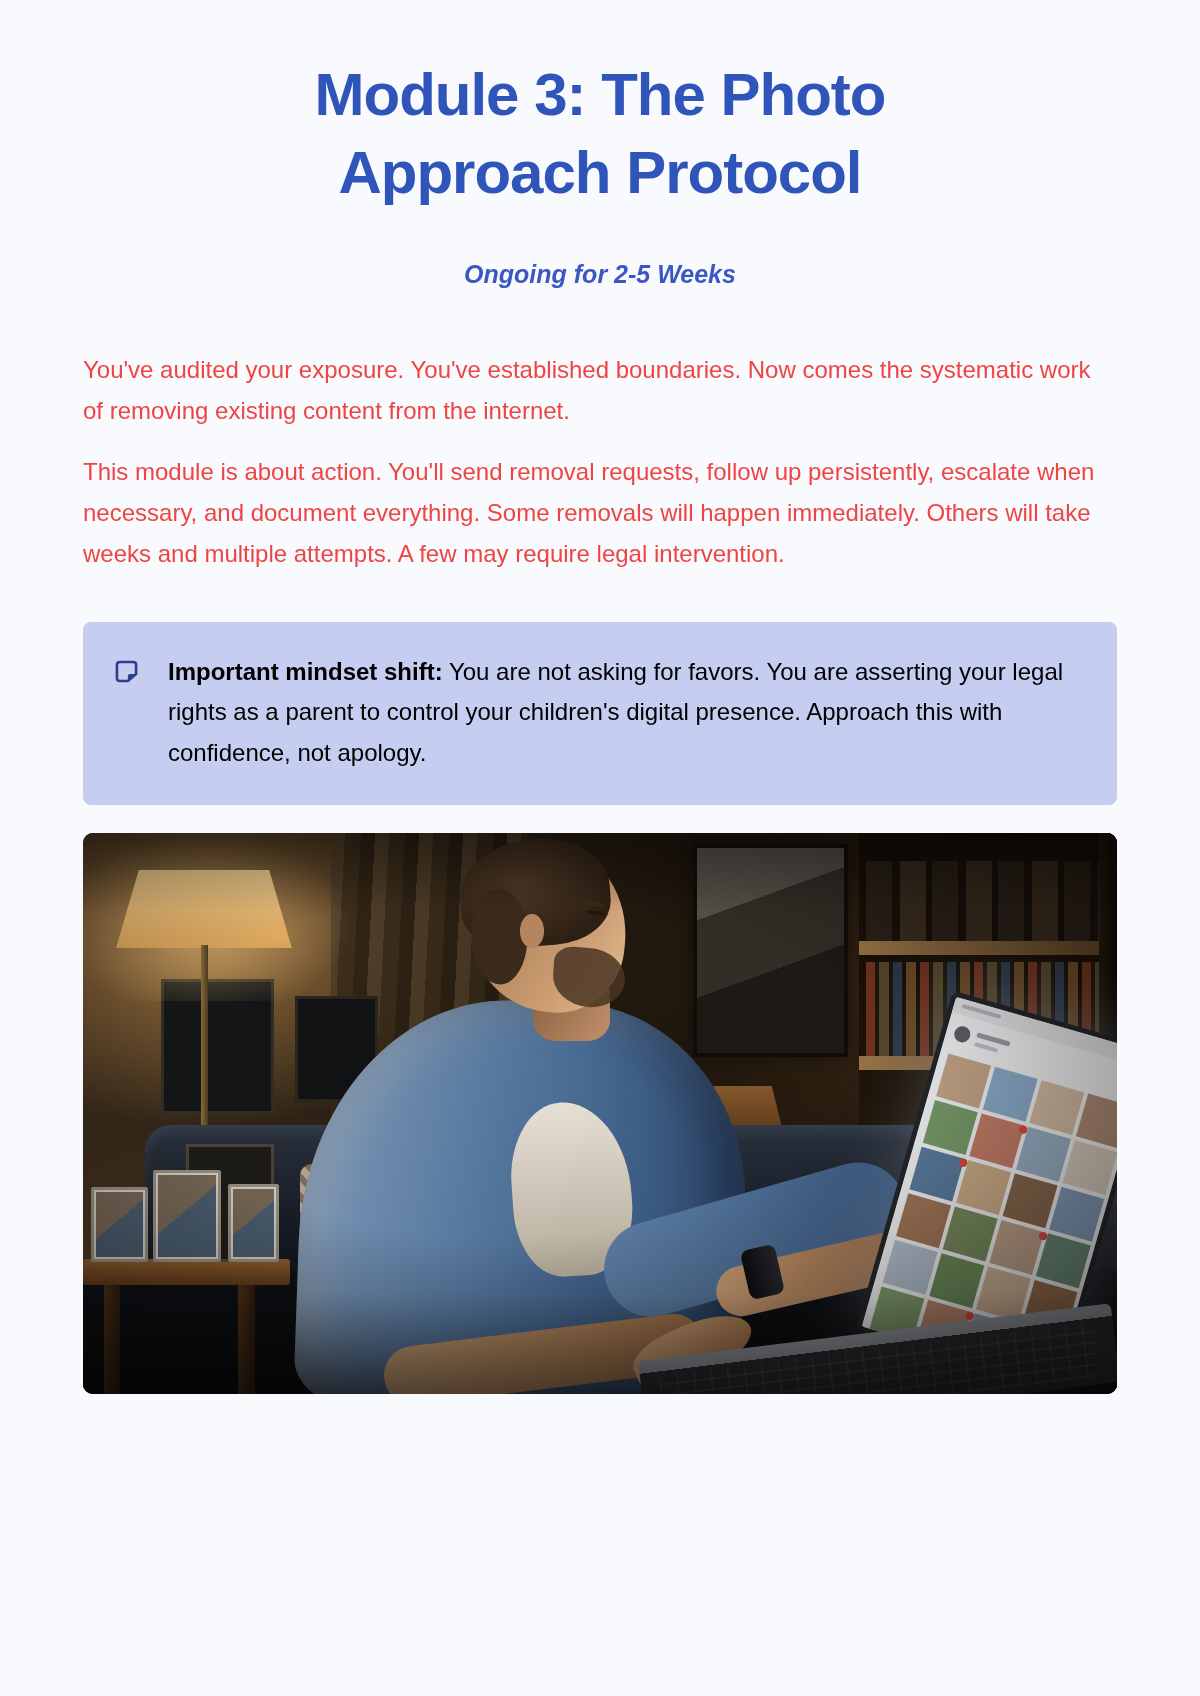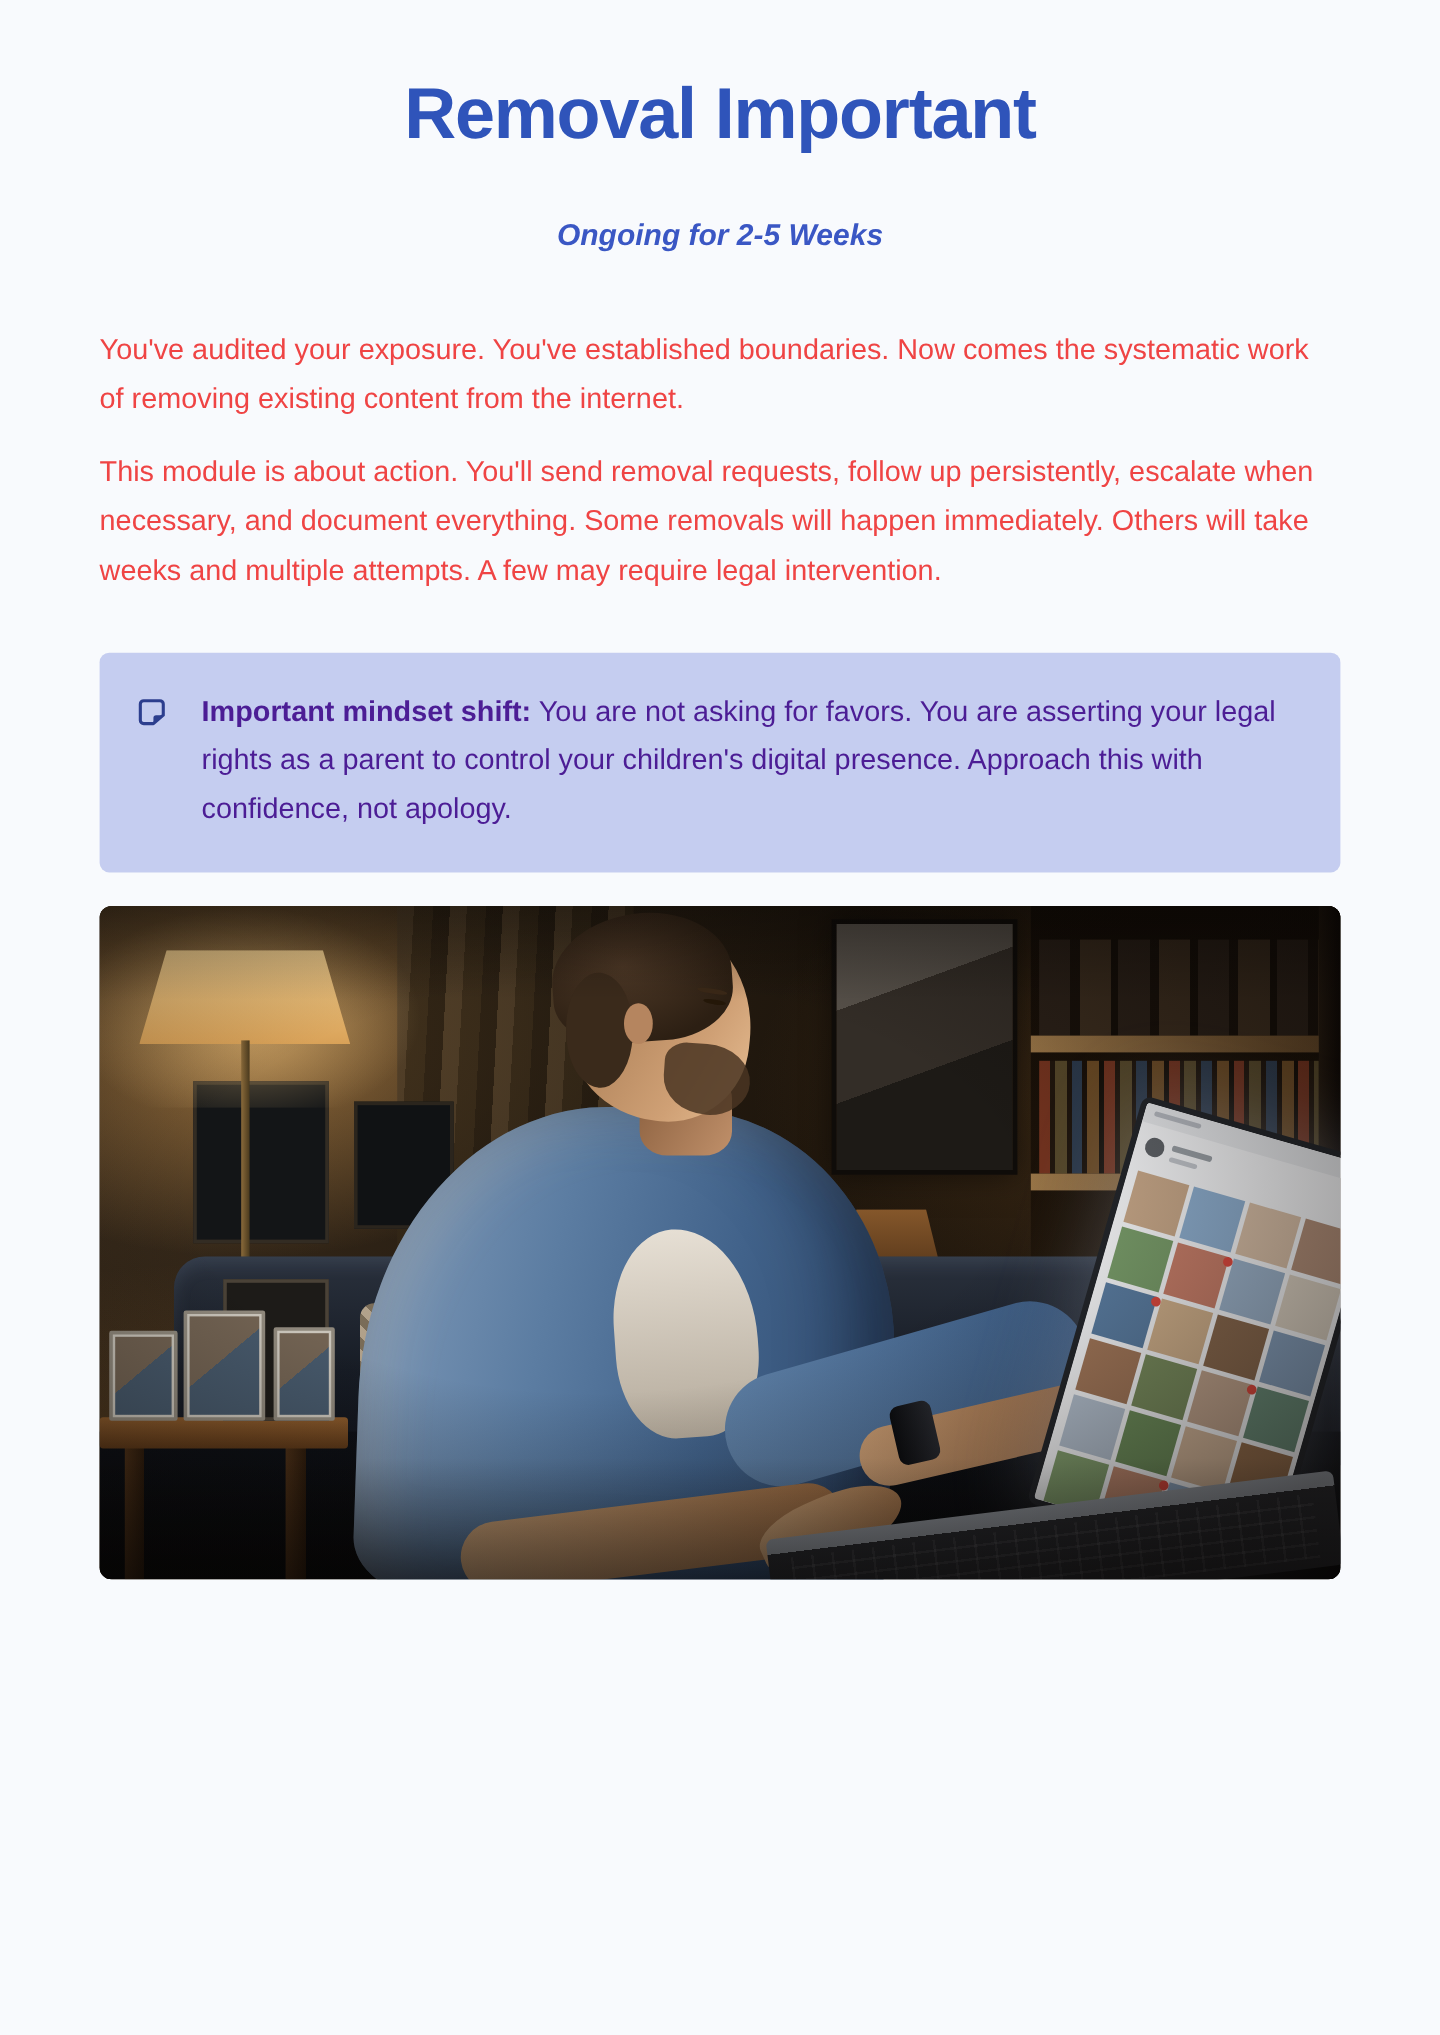--- a/index.html
+++ b/index.html
@@ -59,21 +59,21 @@
   .callout-icon {
     flex: none;
     width: 27px;
     height: 27px;
     margin-top: 6px;
   }
   .callout-body {
     margin-left: 28px;
     font-size: 24px;
     line-height: 1.68;
-    color: #4c1d95;
+    color: #000000;
   }
   .callout-body strong { font-weight: bold; }
   
   .photo {
     position: relative;
     margin-top: 28px;
     height: 561px;
     border-radius: 10px;
     overflow: hidden;
     background: #17100a;
@@ -245,21 +245,22 @@
       linear-gradient(180deg, rgba(0,0,0,.28) 0%, transparent 14%, transparent 82%, rgba(0,0,0,.4) 100%);
   }
 </style>
 </head>
 <body>
 
 <div class="page">
   <div class="container">
 
     <h1 class="title">
-      <span>Removal Important</span>
+      <span>Module 3: The Photo</span>
+      <span>Approach Protocol</span>
     </h1>
 
     <div class="subtitle">Ongoing for 2-5 Weeks</div>
 
     <p class="body-par par-1">You've audited your exposure. You've established boundaries. Now comes the systematic work of removing existing content from the internet.</p>
 
     <p class="body-par par-2">This module is about action. You'll send removal requests, follow up persistently, escalate when necessary, and document everything. Some removals will happen immediately. Others will take weeks and multiple attempts. A few may require legal intervention.</p>
 
     <div class="callout">
       <span class="callout-icon">

